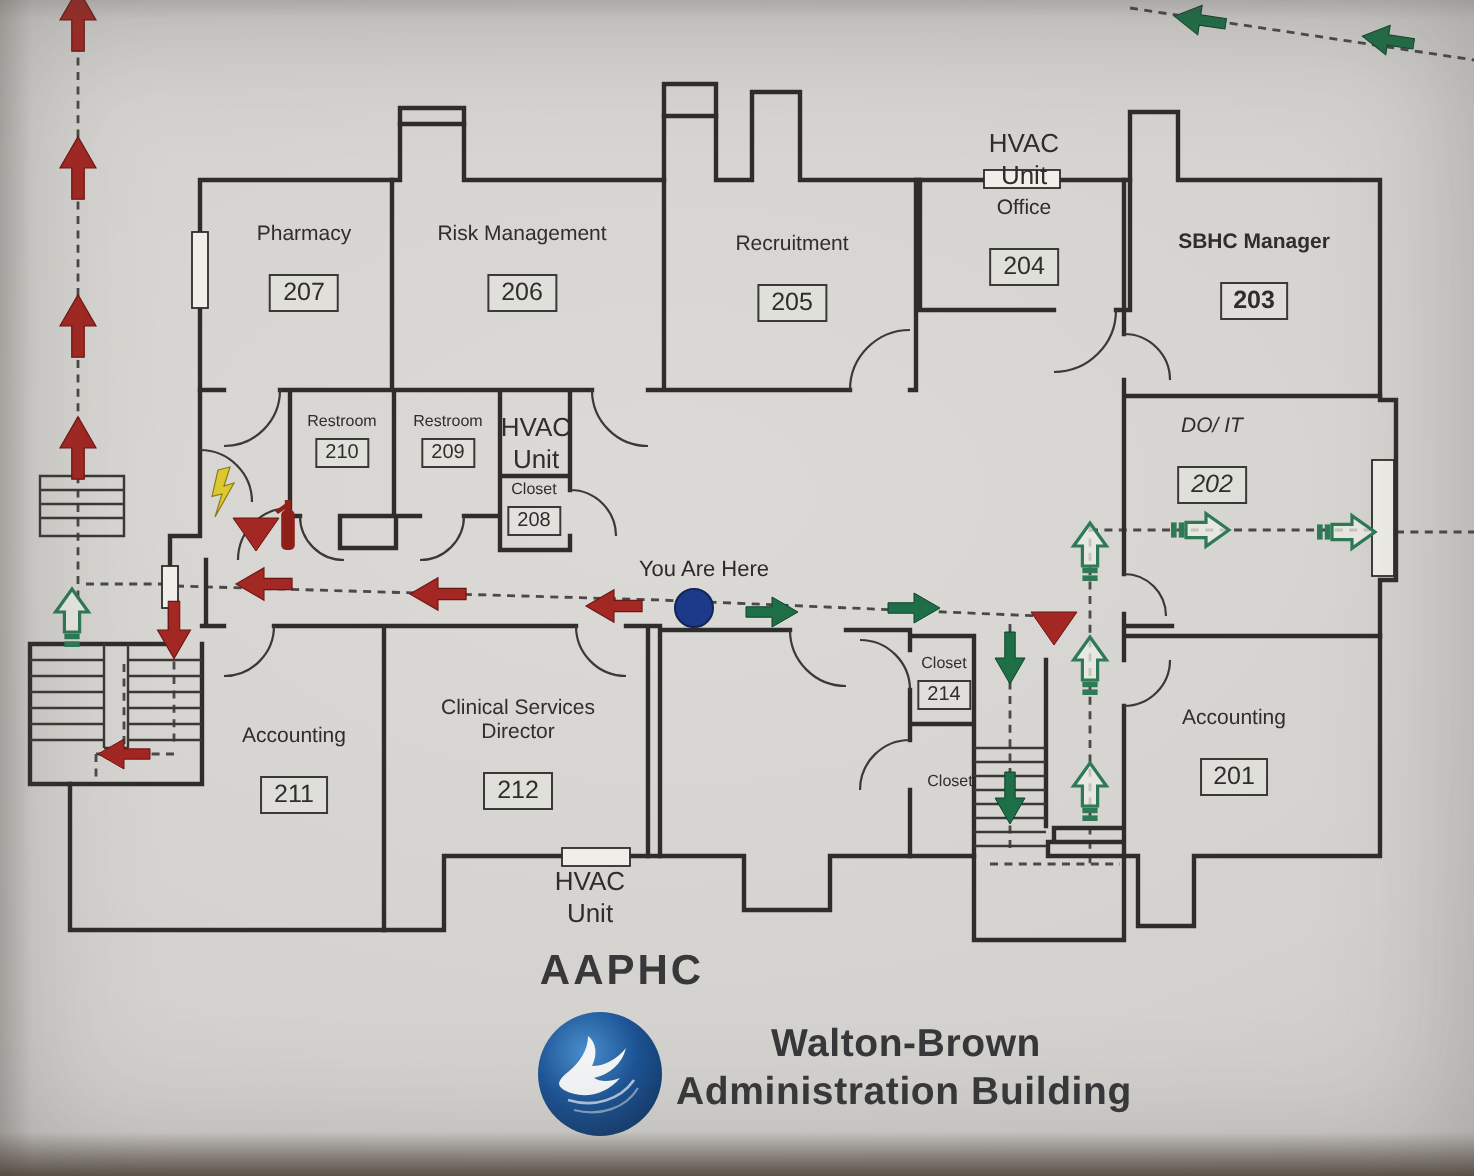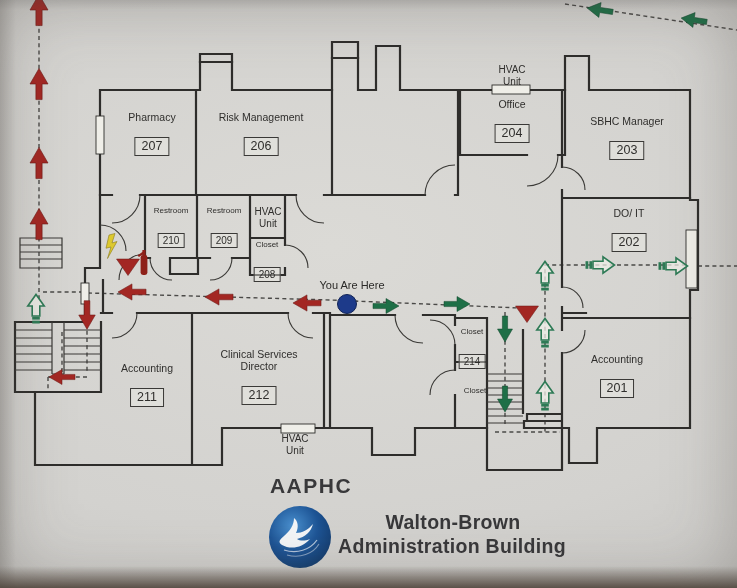--- a/index.html
+++ b/index.html
@@ -22,22 +22,22 @@
   .green-a{fill:var(--evac-green,#1e6f47);stroke:#0e4429;stroke-width:.5;}
   .tri-a{fill:var(--evac-red,#a8201c);stroke:#6b1613;stroke-width:.5;}
   .oa-body{fill:rgba(238,237,231,.75);stroke:var(--evac-outline-green,#2d7a55);stroke-width:1.6;}
   .oa-tail{fill:var(--evac-outline-green,#2d7a55);}
   .lbl{position:absolute;transform:translateX(-50%);text-align:center;color:#2f2e2c;line-height:1.15;}
   .room-name{font-size:10.5px;white-space:nowrap;}
   .room-name.wrap{white-space:normal;width:95px;margin:0 auto;}
   .room-num{display:inline-block;margin-top:14px;border:1.7px solid #3a3937;padding:0 6px;
     font-size:12.5px;line-height:17px;background:rgba(236,235,229,.45);}
   .small .room-name{font-size:8px;}
-  .small .room-num{font-size:10px;line-height:13px;padding:0 4px;border-width:1.4px;margin-top:18px;}
-  .tiny{font-size:10px;color:#2f2e2c;line-height:1.2;}
+  .small .room-num{font-size:10px;line-height:13px;padding:0 4px;border-width:1.4px;margin-top:4px;}
+  .tiny{font-size:13px;color:#2f2e2c;line-height:1.2;}
   .yah{font-size:11px;color:#2b2a28;}
   .cap{position:absolute;transform:translateX(-50%);color:#38383a;font-weight:600;white-space:nowrap;}
   .cap.org{font-size:21px;letter-spacing:1.5px;}
   .cap.bld{font-size:19.5px;letter-spacing:.3px;}
 </style>
 </head>
 <body>
 
 <div class="stage">
 
@@ -178,29 +178,33 @@
   </svg>
 
   <div class="lbl" style="left:152px;top:111px;">
     <div class="room-name">Pharmacy</div>
     <div class="room-num">207</div>
   </div>
   <div class="lbl" style="left:261px;top:111px;">
     <div class="room-name">Risk Management</div>
     <div class="room-num">206</div>
   </div>
+  <div class="lbl" style="left:396px;top:116px;">
+    <div class="room-name">Recruitment</div>
+    <div class="room-num">205</div>
+  </div>
   <div class="lbl" style="left:512px;top:98px;">
     <div class="room-name">Office</div>
     <div class="room-num">204</div>
   </div>
-  <div class="lbl" style="left:627px;top:115px;">
+  <div class="lbl" style="left:627px;top:115px;font-weight:bold;">
     <div class="room-name">SBHC Manager</div>
     <div class="room-num">203</div>
   </div>
-  <div class="lbl" style="left:629px;top:207px;">
+  <div class="lbl" style="left:606px;top:207px;font-style:italic;">
     <div class="room-name">DO/ IT</div>
     <div class="room-num">202</div>
   </div>
   <div class="lbl small" style="left:171px;top:206px;">
     <div class="room-name">Restroom</div>
     <div class="room-num">210</div>
   </div>
   <div class="lbl small" style="left:224px;top:206px;">
     <div class="room-name">Restroom</div>
     <div class="room-num">209</div>

